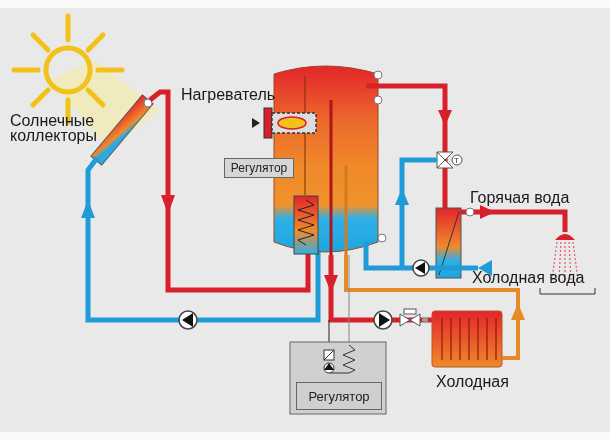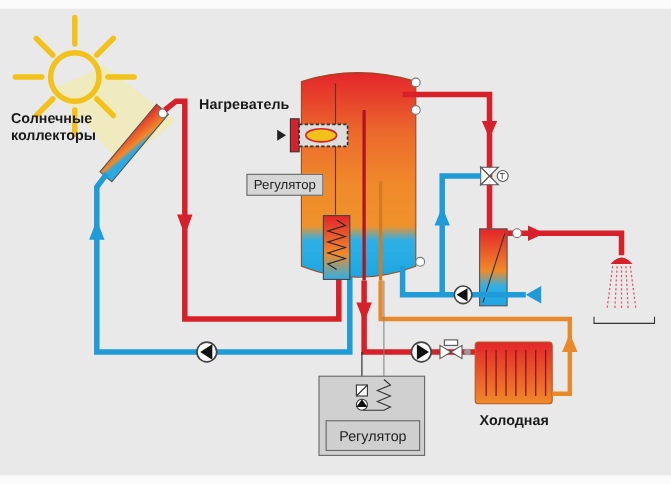--- a/index.html
+++ b/index.html
@@ -1,20 +1,20 @@
 <!DOCTYPE html>
 <html><head>
 <meta charset="utf-8">
 <style>
   html, body { margin:0; padding:0; }
   body { width:610px; height:440px; background:#fafafa; overflow:hidden; position:relative;
          font-family:"Liberation Sans", sans-serif; }
   #stage { position:absolute; left:0; top:8px; width:610px; height:424px; background:#e9e9e9; }
   svg { position:absolute; left:0; top:0; }
-  .lbl { position:absolute; font-size:13px; color:#1a1a1a; line-height:15px; white-space:nowrap;font-weight:bold; }
+  .lbl { position:absolute; font-size:16px; color:#1a1a1a; line-height:15px; white-space:nowrap; }
   .box { position:absolute; border:1px solid #666; background:#d6d6d6; font-size:12px; color:#222;
          display:flex; align-items:center; justify-content:center; }
 </style>
 </head>
 <body>
 
 <div id="stage">
 <svg width="610" height="424" viewBox="0 8 610 424">
   <defs>
     <linearGradient id="tankG" x1="0" y1="0" x2="0" y2="1">
@@ -167,23 +167,25 @@
     <rect x="324" y="350" width="10" height="10" fill="#fff" stroke="#333"></rect>
     <line x1="324" y1="360" x2="334" y2="350" stroke="#333"></line>
   </g>
   <g>
     <circle cx="329" cy="368" r="5" fill="#fff" stroke="#333"></circle>
     <polygon points="324,370 334,370 329,363" fill="#111"></polygon>
   </g>
   <polyline points="349,345 355,350 343,355 355,360 343,365 355,370 349,373 330,373" fill="none" stroke="#333" stroke-width="1"></polyline>
 </svg>
 
-<div class="lbl" style="left:10px;top:92px;">
+<div class="lbl" style="left:10px;top:105px;">
   <div>Солнечные</div>
   <div>коллекторы</div>
 </div>
 <div class="lbl" style="left:181px;top:79px;">
   <div>Нагреватель</div>
 </div>
 <div class="box" style="left:224px;top:150px;width:68px;height:18px;">Регулятор</div>
+<div class="lbl" style="left:470px;top:182px;">Горячая вода</div>
+<div class="lbl" style="left:472px;top:262px;">Холодная вода</div>
 <div class="lbl" style="left:436px;top:366px;">Холодная</div>
 <div class="box" style="left:296px;top:374px;width:84px;height:26px;font-size:13px;background:#cfcfcf;">Регулятор</div>
 </div>
 
 </body></html>

